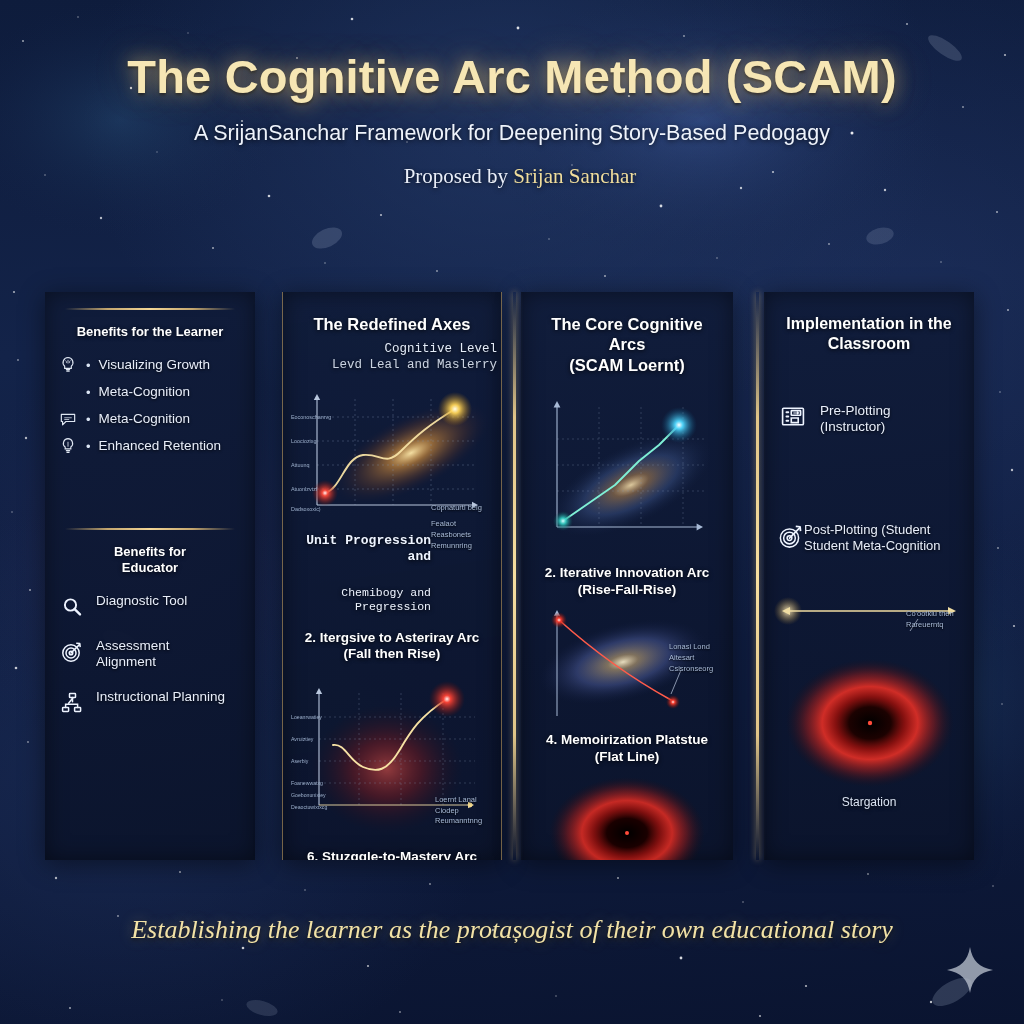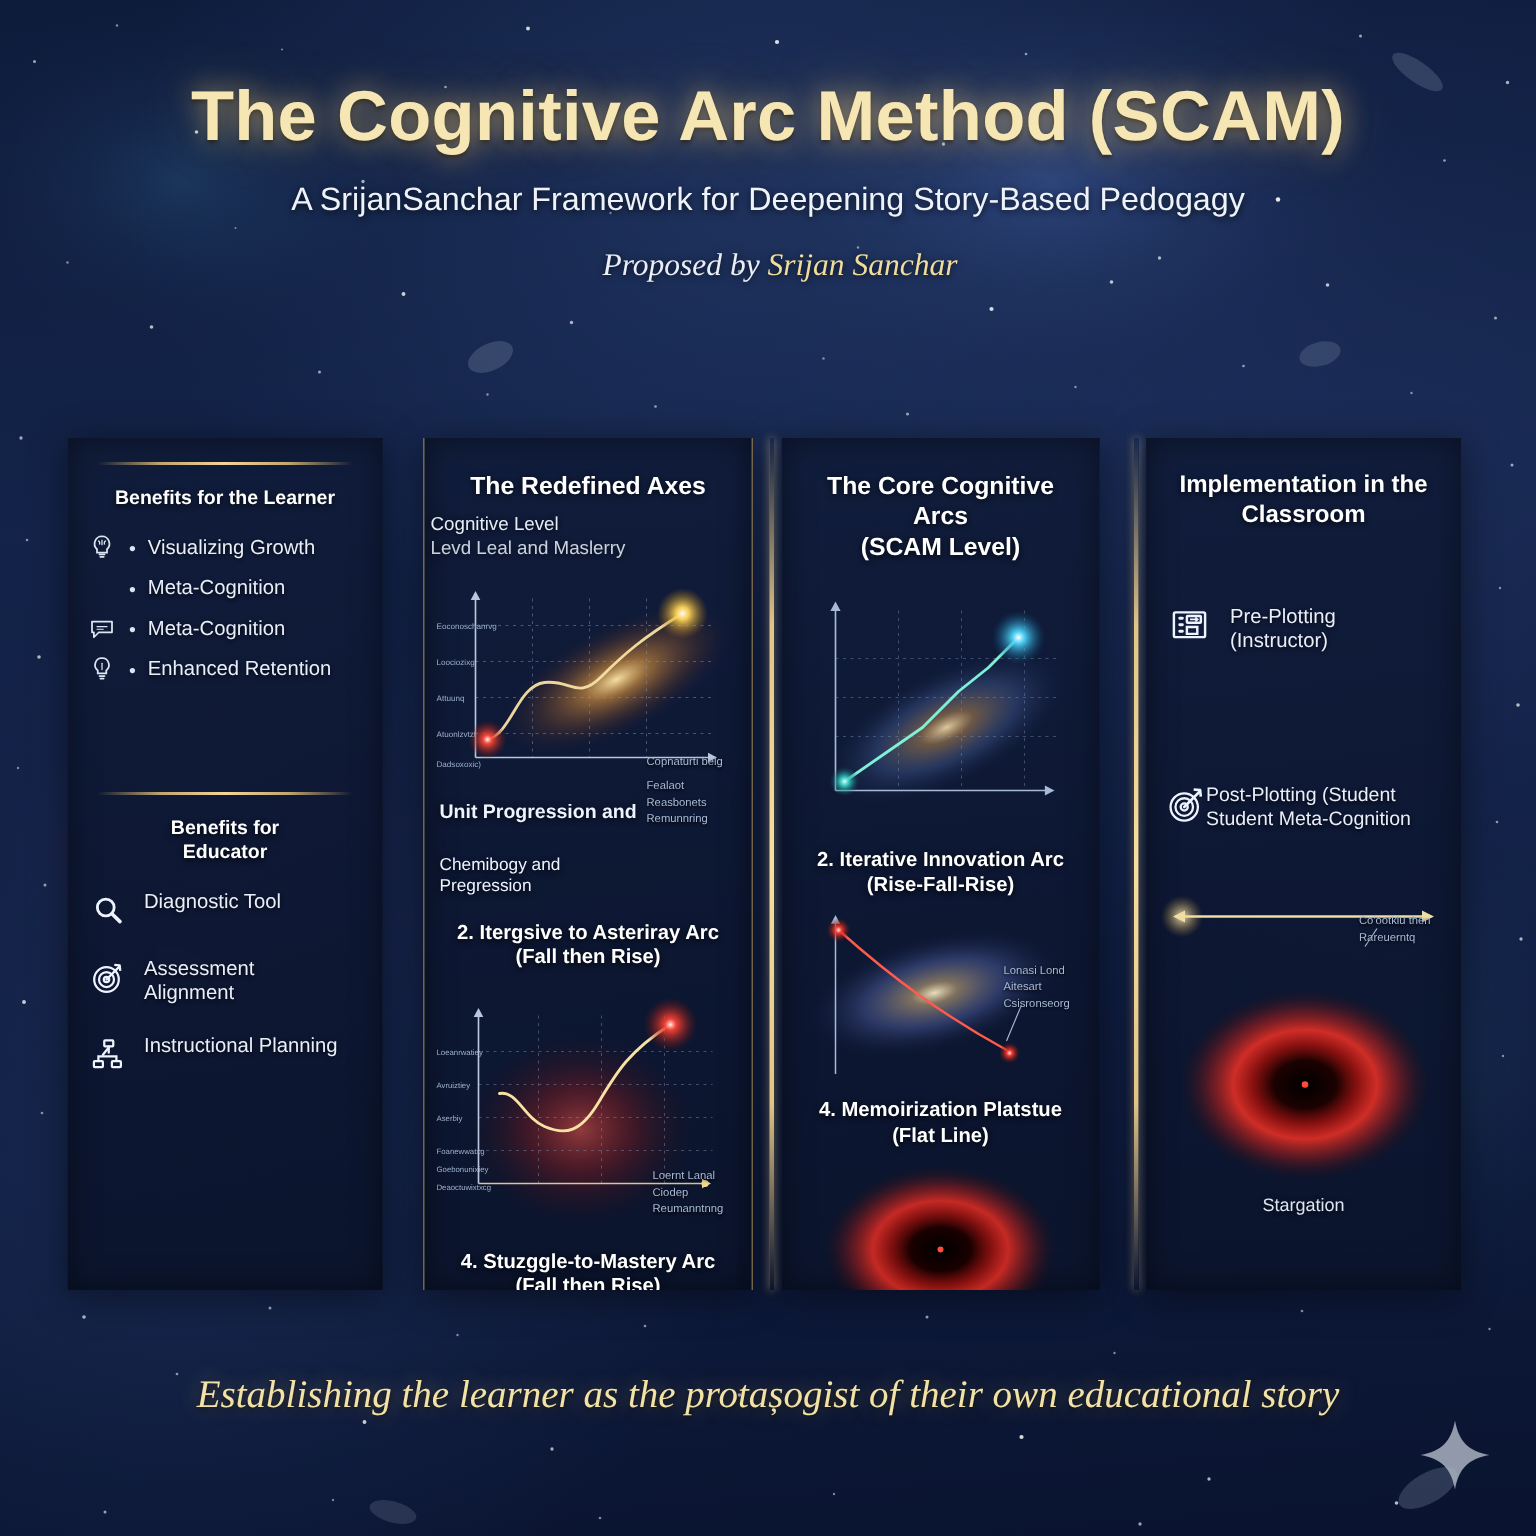--- a/index.html
+++ b/index.html
@@ -28,21 +28,21 @@
     font-weight:bold;font-size:47px;letter-spacing:.2px;
     color:#f6e6b4;
     text-shadow:0 0 18px rgba(255,214,120,.55),0 0 42px rgba(255,190,70,.30),0 2px 3px rgba(0,0,0,.6);
     margin:0;line-height:1.08;
   }
   .subtitle{
     font-size:21.5px;color:#eef3fb;font-weight:normal;margin:18px 0 0 0;
     text-shadow:0 1px 5px rgba(0,0,0,.75);
   }
   .proposer{
-    margin:18px 0 0 16px;font-family:"Liberation Serif", serif;font-style:italic;font-size:21px;color:#e9eef8;
+    margin:18px 0 0 16px;font-family:"Liberation Serif", serif;font-size:21px;color:#e9eef8;
     text-shadow:0 1px 5px rgba(0,0,0,.7);
   }
   .proposer .name{color:#f0dd9c;}
 
   
   .panels{position:absolute;left:0;top:292px;width:1024px;height:568px;z-index:5;}
   .panel{
     position:absolute;top:0;height:568px;
     background:linear-gradient(172deg,rgba(16,28,58,.93) 0%,rgba(13,23,50,.95) 55%,rgba(11,20,44,.96) 100%);
     box-shadow:0 0 22px rgba(0,0,0,.45) inset, 0 4px 24px rgba(0,0,0,.45);
@@ -81,22 +81,22 @@
   .erow .lbl{color:#e8eefa;font-size:13.5px;line-height:1.24;text-shadow:0 1px 3px rgba(0,0,0,.8);}
   .spacer{height:52px;}
 
   
   .chartwrap{position:relative;margin:6px 6px 0 6px;}
   .chart-cap{
     color:#ffffff;font-weight:bold;font-size:13.5px;text-align:center;line-height:1.22;
     text-shadow:0 1px 4px rgba(0,0,0,.85);padding:4px 6px;
   }
   .axis-title{
-    color:#e4ecf8;font-size:12.5px;text-align:left;line-height:1.22;
-    text-shadow:0 1px 4px rgba(0,0,0,.85);padding:2px 4px;
+    color:#e4ecf8;font-size:12.5px;text-align:right;line-height:1.22;
+    text-shadow:0 1px 4px rgba(0,0,0,.85);padding:2px 4px;font-family:Liberation Mono, monospace;
   }
   .ghost-r{position:absolute;color:#a8bad6;font-size:7.5px;line-height:1.45;text-shadow:0 1px 2px rgba(0,0,0,.9);}
   .blackhole-cap{color:#dbe4f2;font-size:12px;text-align:center;text-shadow:0 1px 4px rgba(0,0,0,.85);}
 
   
   .footer{
     position:absolute;left:0;right:0;top:915px;text-align:center;z-index:6;
     font-family:"Liberation Serif", serif;font-style:italic;font-size:26px;color:#f2e2a6;
     text-shadow:0 0 14px rgba(240,205,120,.38),0 2px 4px rgba(0,0,0,.7);
   }
@@ -423,29 +423,29 @@
           </g>
         </svg>
         <div class="ghost-r" style="right:4px;top:122px;width:56px;">
           <div>Loernt Lanal</div>
           <div>Ciodep</div>
           <div>Reumanntnng</div>
         </div>
       </div>
 
       <div class="chart-cap" style="margin-top:4px;">
-        <div>4. Stuzggle-to-Mastery Arc</div>
+        <div>6. Stuzggle-to-Mastery Arc</div>
         <div>(Fall then Rise)</div>
       </div>
     </div>
 
     <div class="panel p3">
       <div class="p-title">
         <div>The Core Cognitive Arcs</div>
-        <div>(SCAM Level)</div>
+        <div>(SCAM Loernt)</div>
       </div>
 
       <div class="chartwrap" style="height:182px;margin-top:4px;">
         <svg width="200" height="182" viewBox="0 0 200 182">
           <defs>
             <radialGradient id="spiralG" cx="50%" cy="50%">
                 <stop offset="0%" stop-color="#ffe7b0" stop-opacity=".85"></stop>
                 <stop offset="22%" stop-color="#e0a35a" stop-opacity=".45"></stop>
                 <stop offset="58%" stop-color="#5f7fc4" stop-opacity=".28"></stop>
                 <stop offset="100%" stop-color="#1b2a50" stop-opacity="0"></stop>

